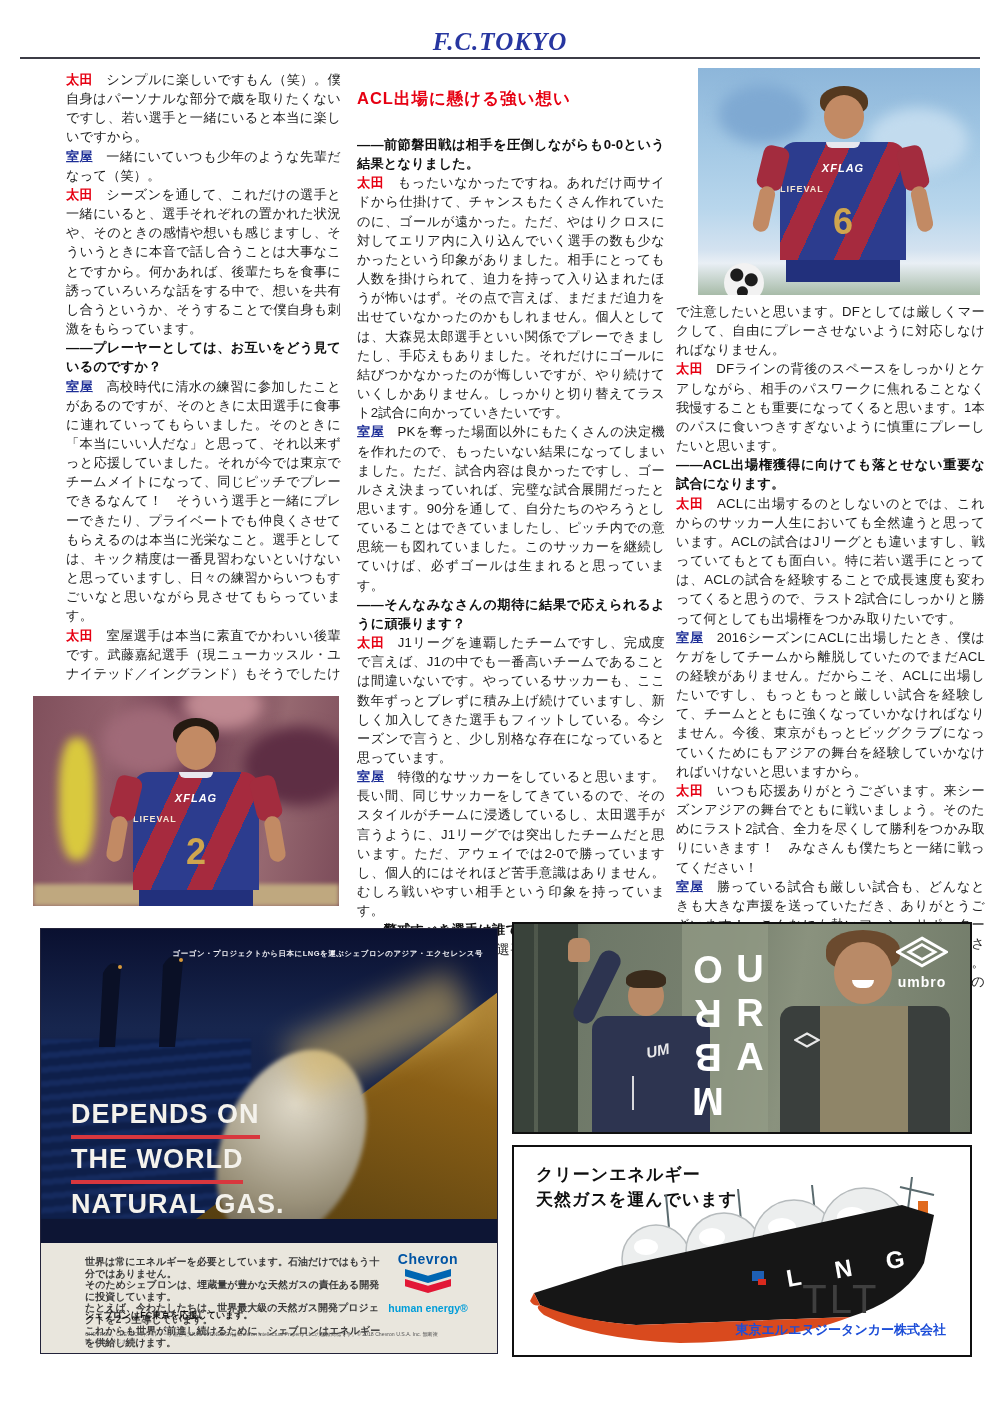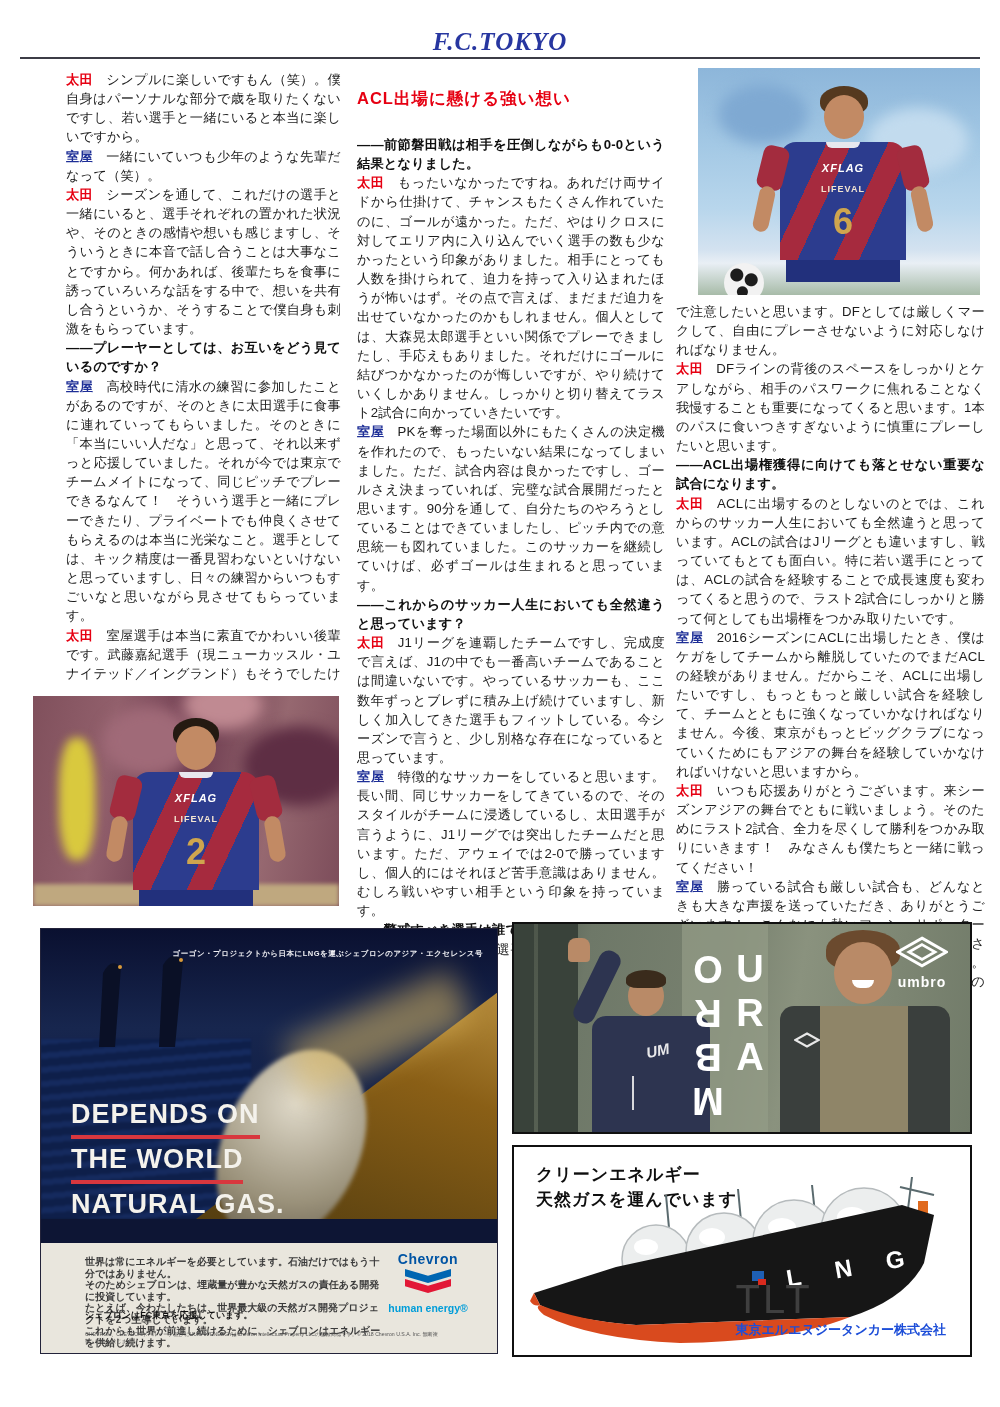--- a/index.html
+++ b/index.html
@@ -44,21 +44,21 @@
   .fig .head{position:absolute;border-radius:50%;background:#c28a64;}
   .fig .hair{position:absolute;background:#3c2a18;border-radius:50% 50% 42% 42%;}
   .fig .torso{position:absolute;border-radius:16px 16px 0 0;
     background:linear-gradient(115deg,#2c3c8e 0 26%,#a62a3e 26% 40%,#2c3c8e 40% 60%,#a62a3e 60% 74%,#2c3c8e 74%);}
   .fig .sleeve{position:absolute;width:26px;height:44px;background:#a32c3e;border-radius:8px;}
   .fig .arm{position:absolute;width:16px;height:46px;background:#c28a64;border-radius:8px;}
   .fig .collar{position:absolute;left:50%;transform:translateX(-50%);top:0;width:34px;height:6px;
     background:#e8e8ee;border-radius:0 0 10px 10px;}
   .fig .sp1{position:absolute;left:0;right:0;text-align:center;color:#fff;font-weight:bold;
     font-style:italic;font-size:11px;letter-spacing:1px;}
-  .fig .sp2{position:absolute;left:0;right:0;text-align:center;color:#f4e6d2;font-weight:bold;
+  .fig .sp2{position:absolute;left:0;right:0;text-align:left;color:#f4e6d2;font-weight:bold;
     font-size:9px;letter-spacing:1px;}
   .fig .num{position:absolute;left:0;right:0;text-align:center;color:#cfa54e;font-weight:bold;
     font-size:36px;line-height:1;}
   .fig .shorts{position:absolute;background:#22307c;}
 
   
   .ad{position:absolute;overflow:hidden;}
 
   
   .ad-chevron{left:40px;top:928px;width:456px;height:424px;background:#0d1534;border:1px solid #23233a;}
@@ -111,21 +111,21 @@
   .umb-armup{position:absolute;width:22px;height:78px;background:#2d3450;border-radius:10px;
     transform:rotate(26deg);}
   .umb-hand{position:absolute;width:22px;height:24px;background:#b98a67;border-radius:8px 8px 4px 4px;}
 
   
   .ad-tlt{left:512px;top:1145px;width:456px;height:208px;border:2px solid #101010;background:#fff;}
   .tlt-headline{position:absolute;left:22px;top:16px;font-size:17px;font-weight:bold;color:#0e0e0e;
     line-height:1.45;letter-spacing:1px;}
   .tlt-brand{position:absolute;right:24px;bottom:16px;text-align:left;}
   .tlt-word{font-size:40px;color:#3f3f3f;letter-spacing:3px;line-height:1;
-    font-family:"Liberation Sans","DejaVu Sans",sans-serif;}
+    font-family:"Liberation Sans","DejaVu Sans",sans-serif;text-align:center;}
   .tlt-company{font-size:13px;font-weight:bold;color:#1d4ed8;margin-top:2px;}
   .tlt-ship{position:absolute;left:6px;top:28px;}
 </style>
 </head>
 <body>
 
 <div class="page">
 
   <div class="fc-logo">F.C.TOKYO</div>
   <div class="header-rule"></div>
@@ -162,21 +162,21 @@
       </div>
     </div>
   </section>
 
   <section class="col col-mid">
     <h2 class="acl-heading">ACL出場に懸ける強い想い</h2>
     <div class="paras-mid">
         <p class="para q">――前節磐田戦は相手を圧倒しながらも0-0という結果となりました。</p>
         <p class="para a"><span class="speaker" style="color: rgb(230, 0, 18);">太田</span>もったいなかったですね。あれだけ両サイドから仕掛けて、チャンスもたくさん作れていたのに、ゴールが遠かった。ただ、やはりクロスに対してエリア内に入り込んでいく選手の数も少なかったという印象がありました。相手にとっても人数を掛けられて、迫力を持って入り込まれたほうが怖いはず。その点で言えば、まだまだ迫力を出せていなかったのかもしれません。個人としては、大森晃太郎選手といい関係でプレーできましたし、手応えもありました。それだけにゴールに結びつかなかったのが悔しいですが、やり続けていくしかありません。しっかりと切り替えてラスト2試合に向かっていきたいです。</p>
         <p class="para a"><span class="speaker" style="color: rgb(30, 47, 151);">室屋</span>PKを奪った場面以外にもたくさんの決定機を作れたので、もったいない結果になってしまいました。ただ、試合内容は良かったですし、ゴールさえ決まっていれば、完璧な試合展開だったと思います。90分を通して、自分たちのやろうとしていることはできていましたし、ピッチ内での意思統一も図れていました。このサッカーを継続していけば、必ずゴールは生まれると思っています。</p>
-        <p class="para q">――これからのサッカー人生においても全然違うと思っています？</p>
+        <p class="para q">――そんなみなさんの期待に結果で応えられるように頑張ります？</p>
         <p class="para a"><span class="speaker" style="color: rgb(230, 0, 18);">太田</span>J1リーグを連覇したチームですし、完成度で言えば、J1の中でも一番高いチームであることは間違いないです。やっているサッカーも、ここ数年ずっとブレずに積み上げ続けていますし、新しく加入してきた選手もフィットしている。今シーズンで言うと、少し別格な存在になっていると思っています。</p>
         <p class="para a"><span class="speaker" style="color: rgb(30, 47, 151);">室屋</span>特徴的なサッカーをしていると思います。長い間、同じサッカーをしてきているので、そのスタイルがチームに浸透しているし、太田選手が言うように、J1リーグでは突出したチームだと思います。ただ、アウェイでは2-0で勝っていますし、個人的にはそれほど苦手意識はありません。むしろ戦いやすい相手という印象を持っています。</p>
         <p class="para q">――警戒すべき選手は誰でしょうか？</p>
         <p class="para a"><span class="speaker" style="color: rgb(230, 0, 18);">太田</span>やはり中村憲剛選手です。相手の攻撃はすべて中村選手のプレーから始まると思いますから。逆に言えば、中村選手をしっかりと抑え込み、前線の選手にいい状態でパスが入らないように全員で徹底することができれば、東京優位の展開に持っていけると思います。</p>
       </div>
   </section>
 
   <section class="col col-right">
     <div class="photo photo-ota">
       <div class="blob" style="left:20px;top:16px;width:90px;height:60px;background:#7fa9d2;"></div>

